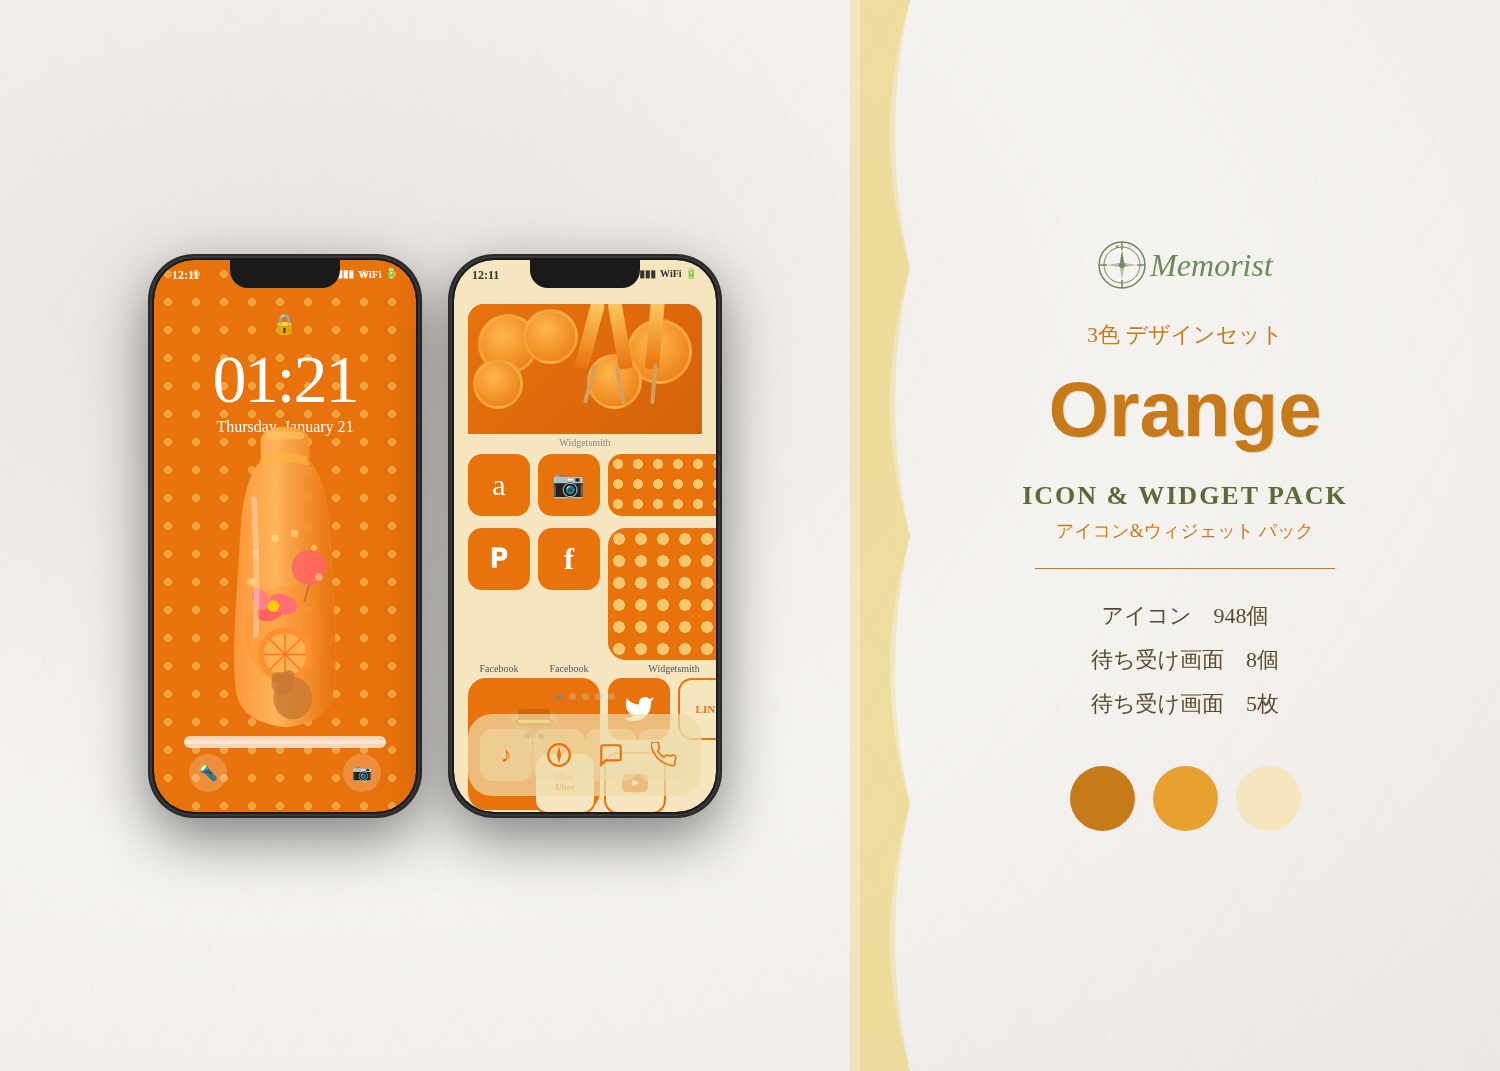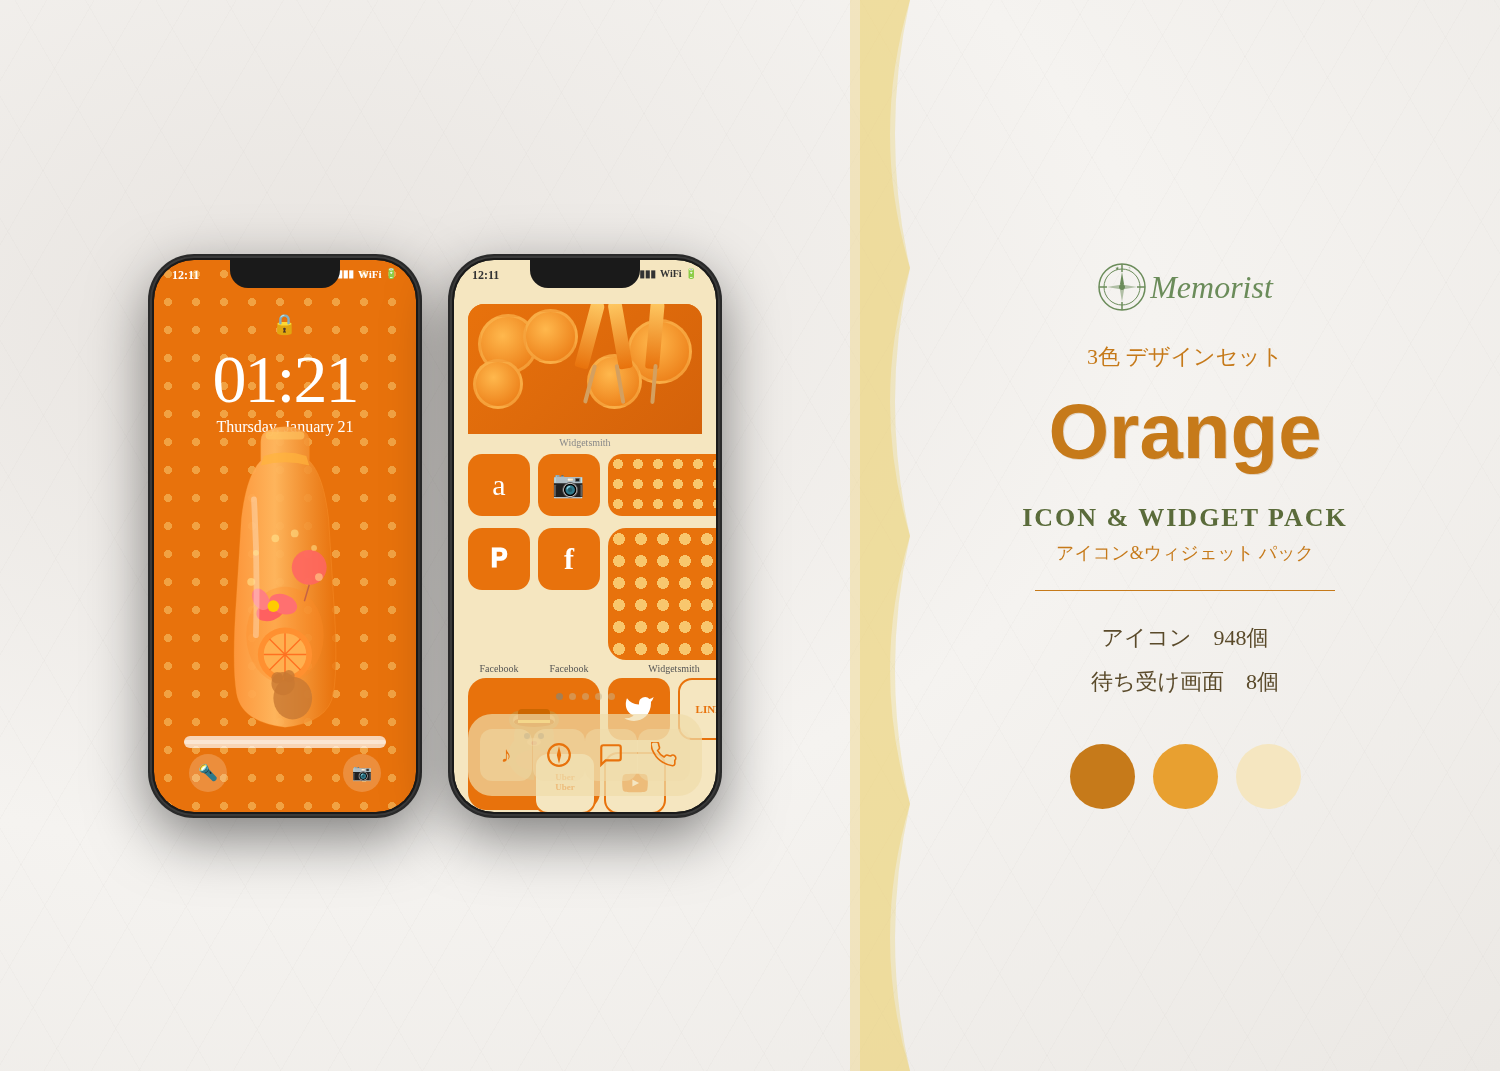--- a/index.html
+++ b/index.html
@@ -789,20 +789,21 @@
 
     <div class="subtitle-en">Icon &amp; Widget Pack</div>
 
     <div class="subtitle-jp2">アイコン&amp;ウィジェット パック</div>
 
     <div class="divider"></div>
 
     <div class="specs-text">
       <div>アイコン　948個</div>
       <div>待ち受け画面　8個</div>
+      <div>待ち受け画面　5枚</div>
     </div>
 
     <div class="color-dots">
       <div class="color-dot" style="background:#c67a1a;"></div>
       <div class="color-dot" style="background:#e8a030;"></div>
       <div class="color-dot" style="background:#f5e6c0;"></div>
     </div>
 
   </div>
 

